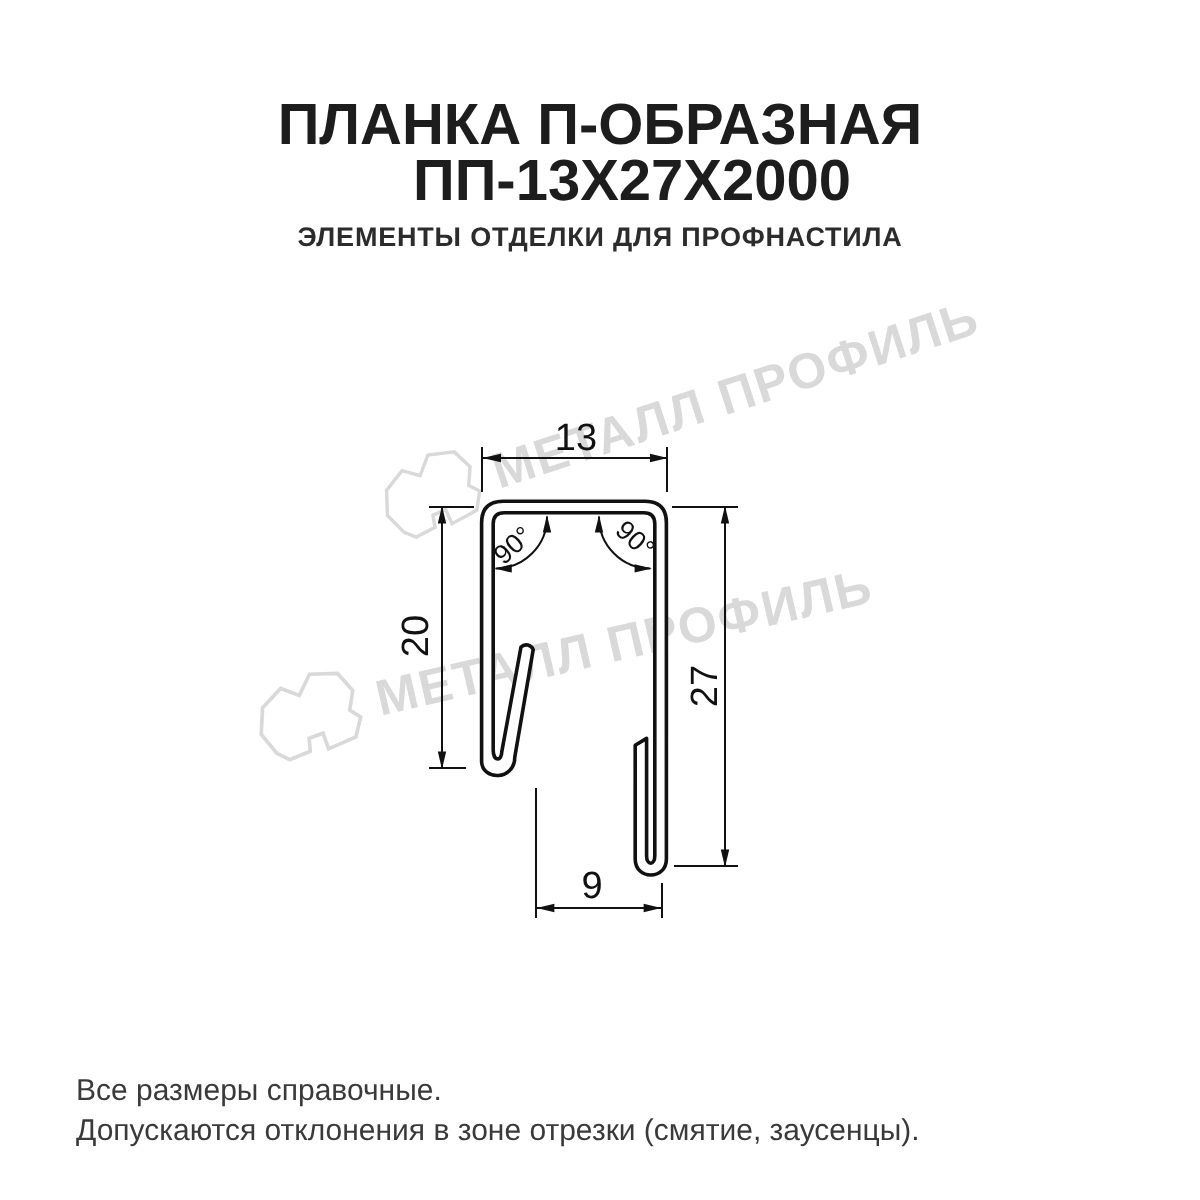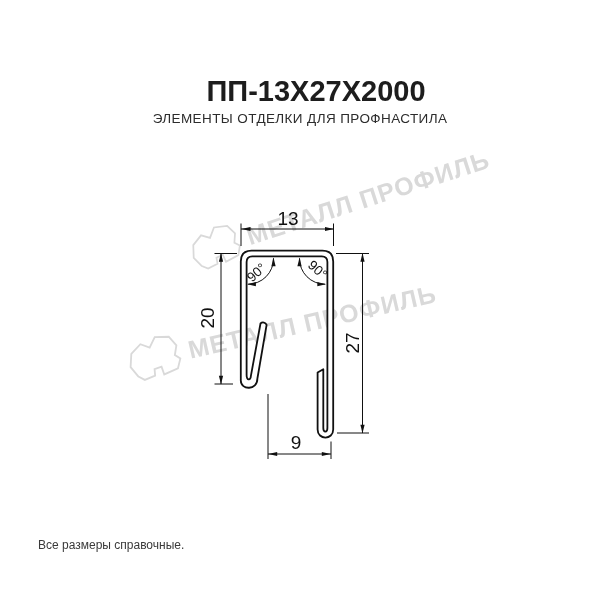--- a/index.html
+++ b/index.html
@@ -4,53 +4,54 @@
 <style>
   html,body{margin:0;padding:0;background:#fff;}
   .canvas{position:relative;width:600px;height:600px;background:#fff;overflow:hidden;
           font-family:"Liberation Sans",sans-serif;}
   
   .title-line{position:absolute;left:0;width:600px;text-align:center;
               font-weight:bold;color:#1d1d1d;font-size:29px;letter-spacing:0px;white-space:nowrap;}
   .title-1{top:47px;}
   .title-2{top:75px;margin-left:16px;}
   .subtitle{position:absolute;left:0;top:111px;width:600px;text-align:center;
-            font-weight:normal;font-size:13.5px;letter-spacing:0.4px;color:#2c2c2c;white-space:nowrap;}
+            font-weight:bold;font-size:13.5px;letter-spacing:0.4px;color:#2c2c2c;white-space:nowrap;}
   
   .wm{position:absolute;display:flex;align-items:center;gap:7px;z-index:1;
       color:#d9d9d9;font-weight:bold;font-size:25px;letter-spacing:1px;white-space:nowrap;}
   .wm-top{left:191px;top:232px;transform:rotate(-18deg);transform-origin:0 50%;}
   .wm-mid{left:128px;top:342px;transform:rotate(-13deg);transform-origin:0 50%;}
   .wm svg{flex:0 0 auto;}
   
   .drawing{position:absolute;left:0;top:0;z-index:2;}
   .dim-text{font-family:"Liberation Sans",sans-serif;font-size:19px;fill:#111;}
   .deg-text{font-family:"Liberation Sans",sans-serif;font-size:13.5px;fill:#111;}
   
   .footer{position:absolute;left:38px;top:536px;z-index:3;color:#3a3a3a;
-          font-size:12px;line-height:19.5px;}
+          font-size:15px;line-height:19.5px;}
 </style>
 </head>
 <body>
 
 <div class="canvas">
 
   <div class="wm wm-top">
     <svg width="52" height="46" viewBox="0 0 60 48">
       <path d="M8,40 L2,28 L6,14 L18,6 L27,12 L35,2 L50,5 L56,16 L52,26 L57,31 L52,41 L36,44 L35,35 L27,36 L26,43 L14,45 Z" fill="none" stroke="#d9d9d9" stroke-width="2"></path>
     </svg>
     <span>МЕТАЛЛ ПРОФИЛЬ</span>
   </div>
   <div class="wm wm-mid">
     <svg width="55" height="44" viewBox="0 0 60 48">
       <path d="M8,40 L2,28 L6,14 L18,6 L27,12 L35,2 L50,5 L56,16 L52,26 L57,31 L52,41 L36,44 L35,35 L27,36 L26,43 L14,45 Z" fill="none" stroke="#d9d9d9" stroke-width="2"></path>
     </svg>
     <span>МЕТАЛЛ ПРОФИЛЬ</span>
   </div>
 
+  <div class="title-line title-1">ПЛАНКА П-ОБРАЗНАЯ</div>
   <div class="title-line title-2">ПП-13Х27Х2000</div>
   <div class="subtitle">ЭЛЕМЕНТЫ ОТДЕЛКИ ДЛЯ ПРОФНАСТИЛА</div>
 
   <svg class="drawing" width="600" height="600" viewBox="0 0 600 600">
 
     <path d="M 260.5,323.5
              A 3.8,3.8 0 0 1 266.6,324.8
              L 257.4,378.5
              C 257.4,390.5 240.8,390.5 240.8,380.5
              L 240.8,261.5
@@ -117,15 +118,16 @@
     <g>
       <path d="M 299.5,258.3 A 25.5,25.5 0 0 0 325.2,284.2" fill="none" stroke="#111" stroke-width="1"></path>
       <polygon points="299.5,257.6 297.4,266.2 301.6,266.2" fill="#111"></polygon>
       <polygon points="325.9,284.2 317.3,282.1 317.3,286.3" fill="#111"></polygon>
     </g>
     <text class="deg-text" text-anchor="middle" transform="translate(314.5,273) rotate(42)">90°</text>
   </svg>
 
   <div class="footer">
     <div>Все размеры справочные.</div>
+    <div>Допускаются отклонения в зоне отрезки (смятие, заусенцы).</div>
   </div>
 
 </div>
 
 </body></html>

